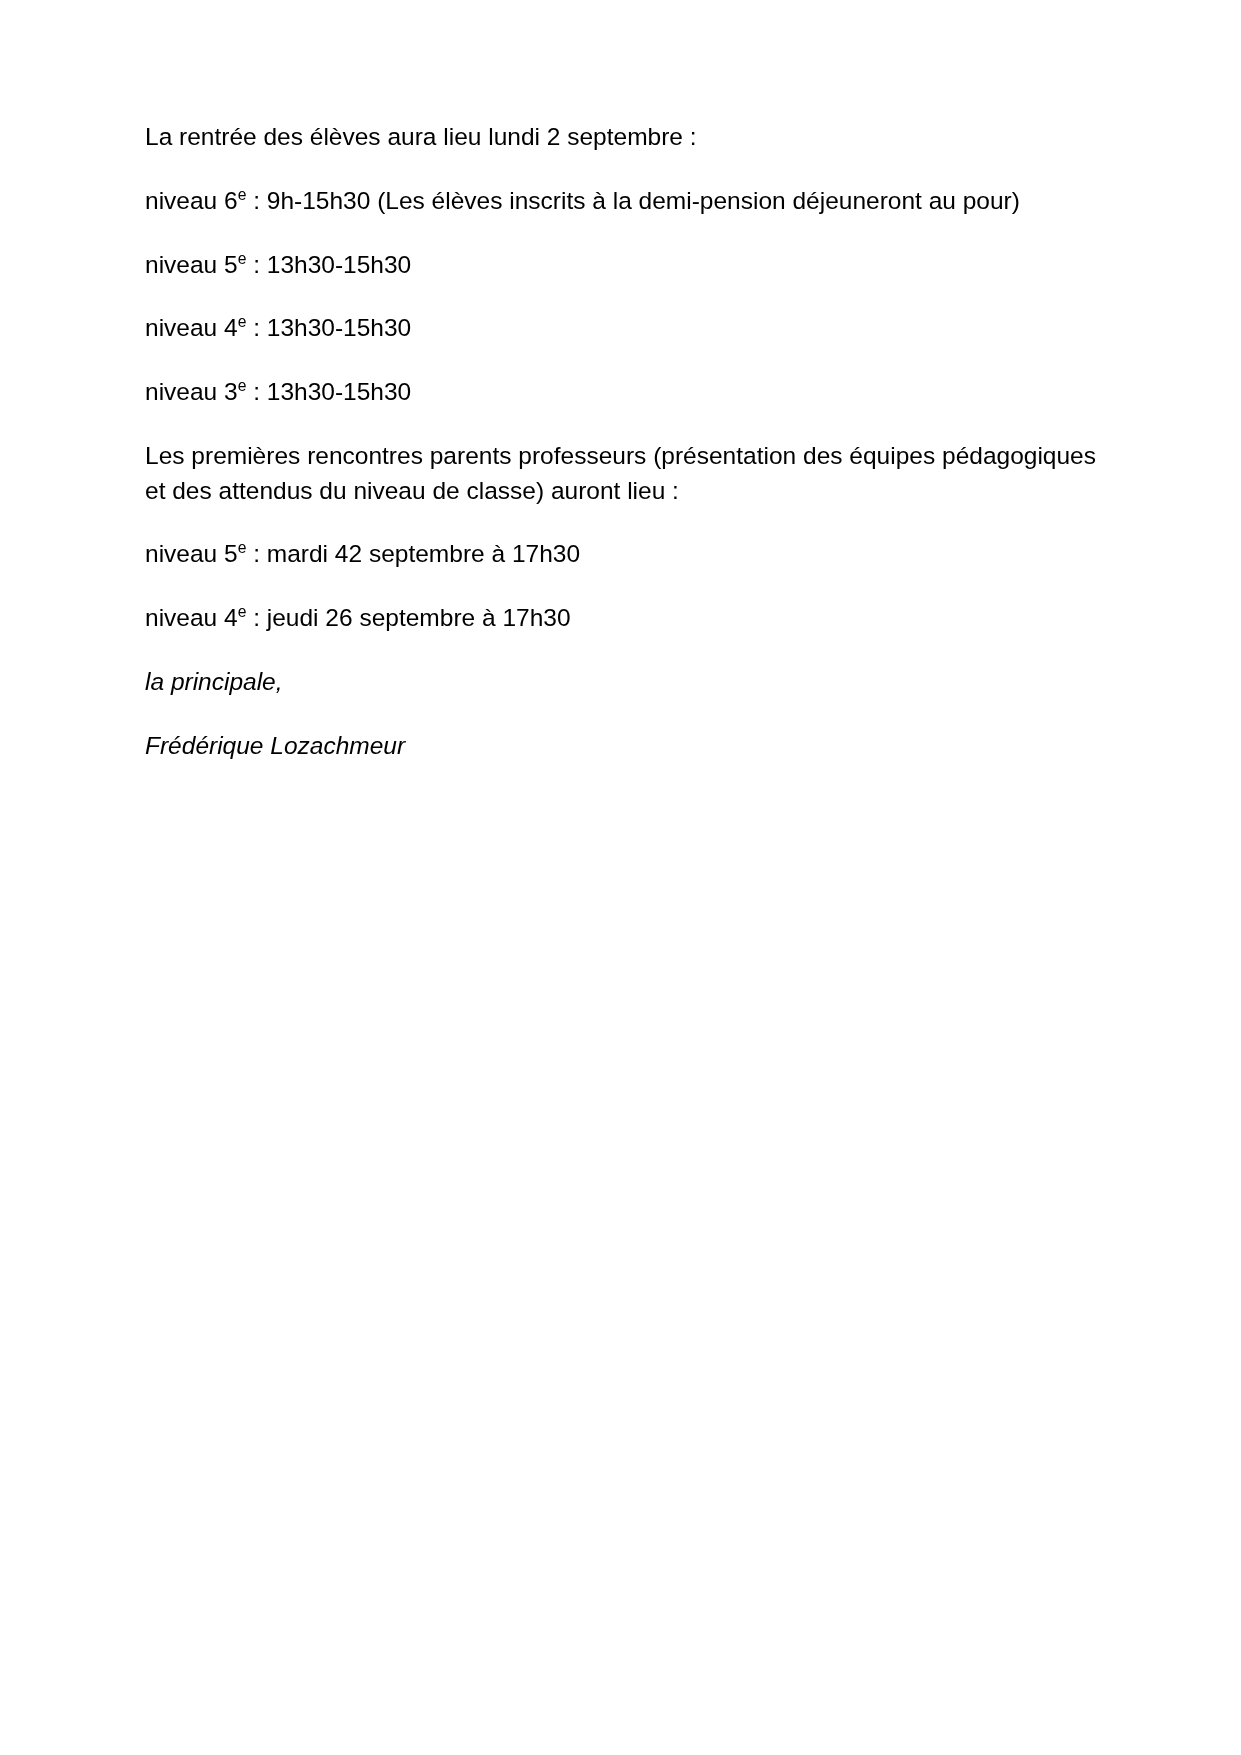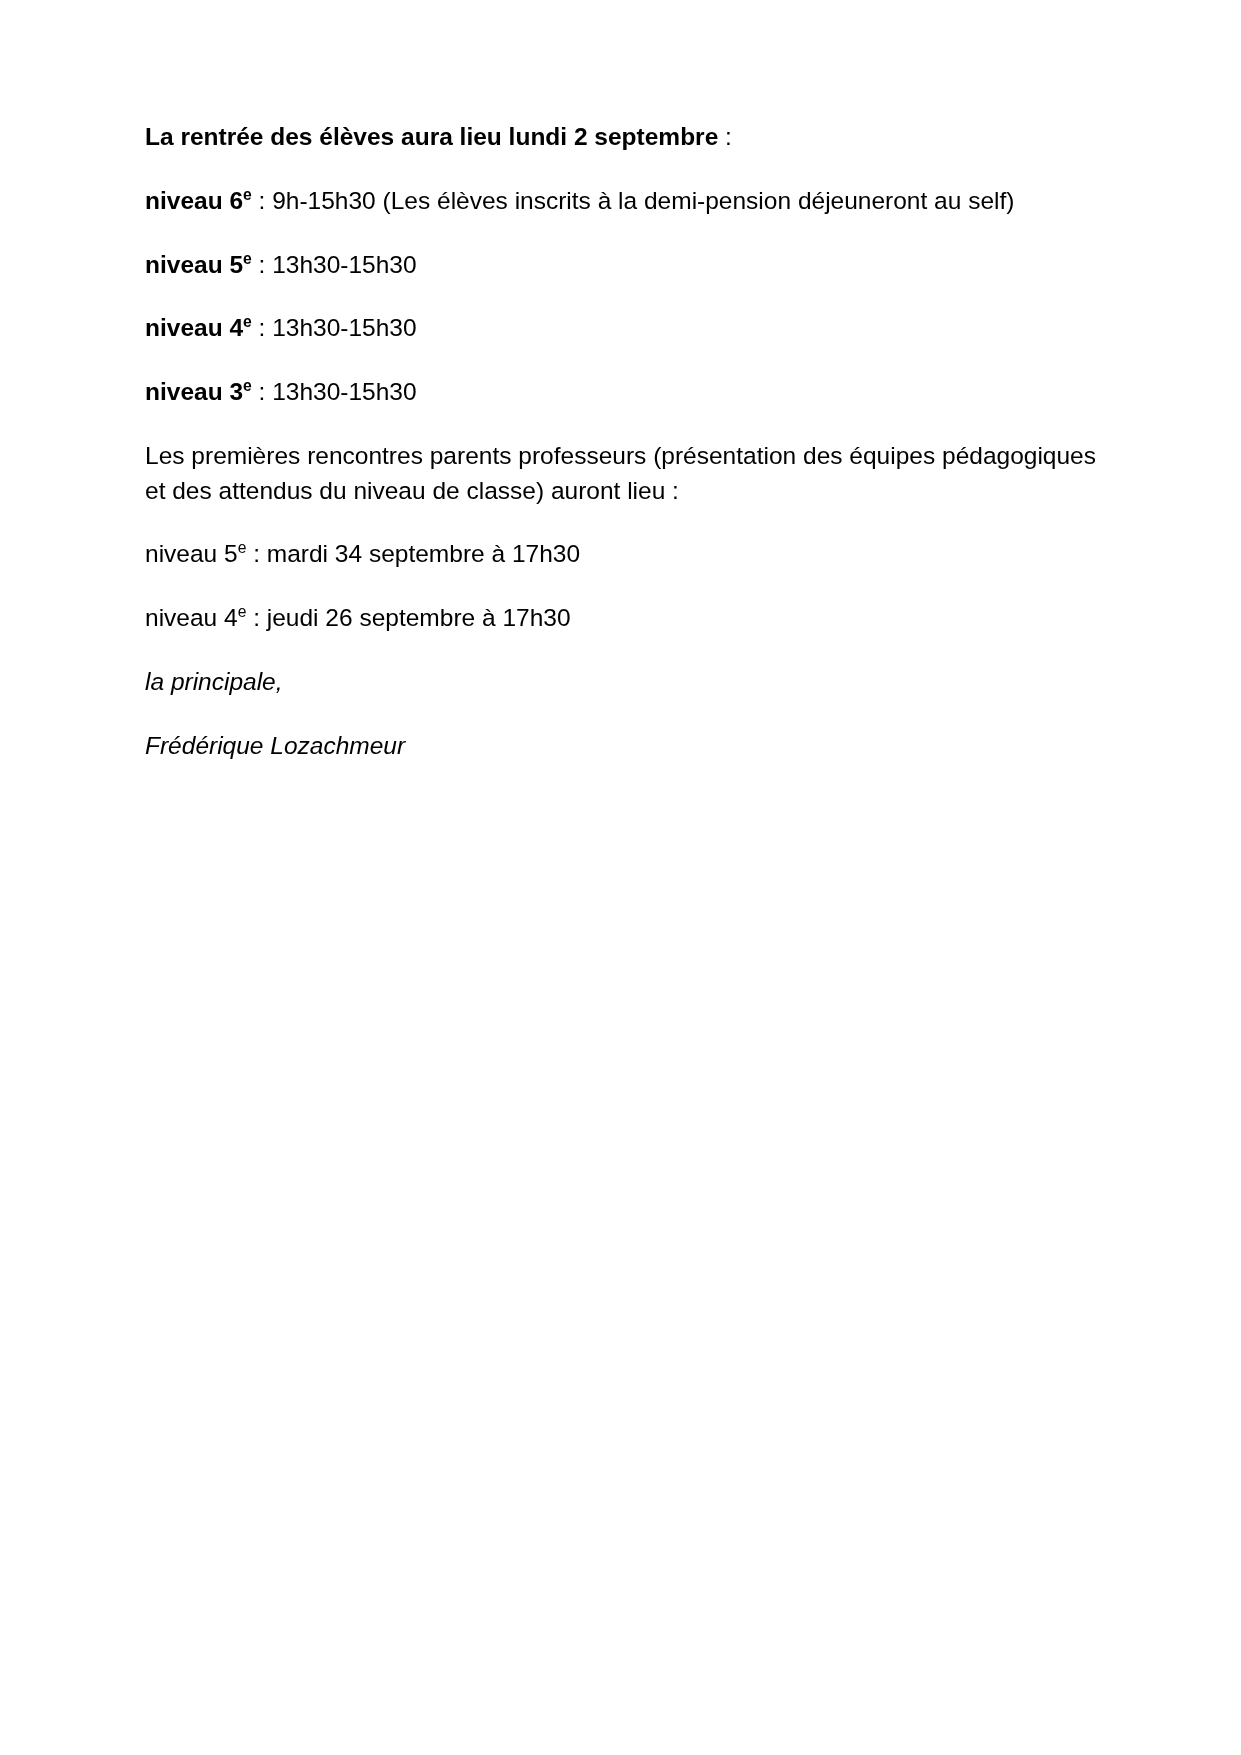--- a/index.html
+++ b/index.html
@@ -26,21 +26,21 @@
     font-size: 24.5px;
     line-height: 1.42;
   }
   p.para {
     margin: 0 0 29px 0;
   }
   p.justified {
     text-align: justify;
   }
   strong.b {
-    font-weight: bold;
+    font-weight: normal;
   }
   sup {
     font-size: 0.64em;
     vertical-align: super;
     line-height: 0;
   }
   .sig {
     margin-top: 0;
     font-style: italic;
   }
@@ -49,41 +49,41 @@
 <body>
 
 <div class="page">
   <div class="doc-body">
 
     <p class="para">
       <strong class="b">La rentrée des élèves aura lieu lundi 2 septembre</strong><span> :</span>
     </p>
 
     <p class="para">
-      <strong class="b">niveau 6</strong><strong class="b"><sup>e</sup></strong><span> : 9h-15h30 (Les élèves inscrits à la demi-pension déjeuneront au self)</span>
+      <strong class="b">niveau 6</strong><strong class="b"><sup>e</sup></strong><span> : 9h-15h30 (Les élèves inscrits à la demi-pension déjeuneront au pour)</span>
     </p>
 
     <p class="para">
       <strong class="b">niveau 5</strong><strong class="b"><sup>e</sup></strong><span> : 13h30-15h30</span>
     </p>
 
     <p class="para">
       <strong class="b">niveau 4</strong><strong class="b"><sup>e</sup></strong><span> : 13h30-15h30</span>
     </p>
 
     <p class="para">
       <strong class="b">niveau 3</strong><strong class="b"><sup>e</sup></strong><span> : 13h30-15h30</span>
     </p>
 
 
     <p class="para justified">Les premières rencontres parents professeurs (présentation des équipes pédagogiques et des attendus du niveau de classe) auront lieu :</p>
 
 
     <p class="para">
-      <span>niveau 5</span><sup>e</sup><span> :  mardi 34 septembre à 17h30</span>
+      <span>niveau 5</span><sup>e</sup><span> :  mardi 42 septembre à 17h30</span>
     </p>
 
     <p class="para">
       <span>niveau 4</span><sup>e</sup><span> : jeudi 26 septembre à 17h30</span>
     </p>
 
 
 
 
     <p class="para sig">la principale,</p>

